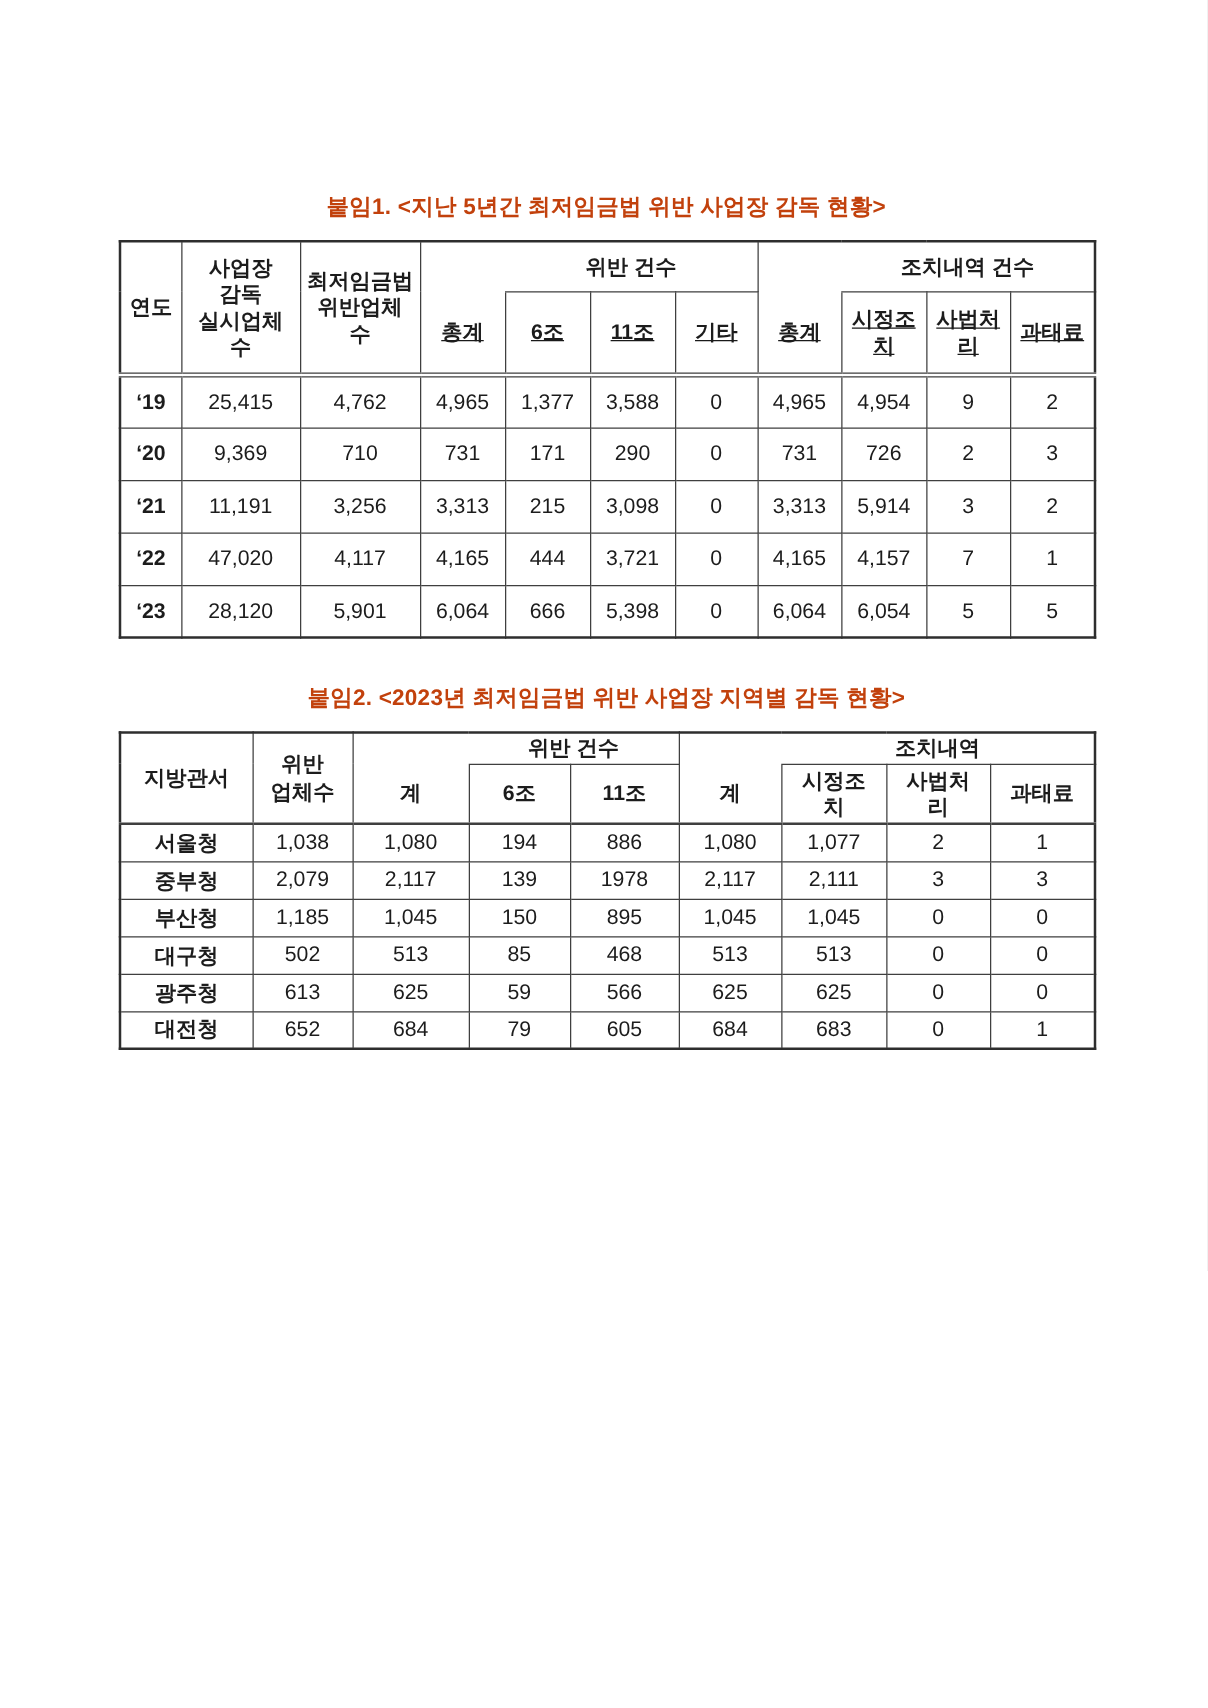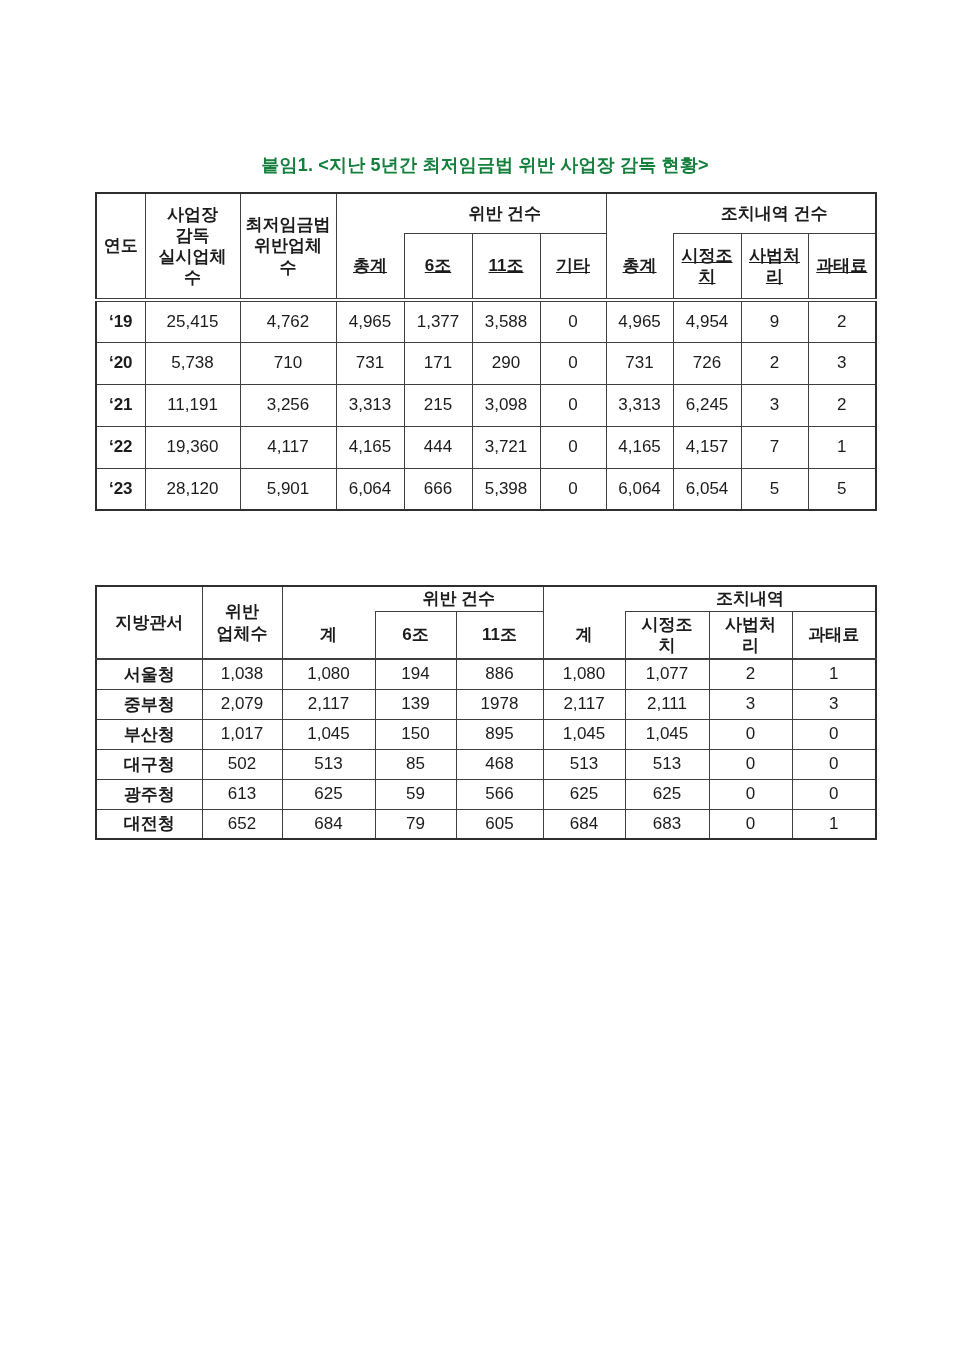--- a/index.html
+++ b/index.html
@@ -2,21 +2,21 @@
 <html><head>
 <meta charset="utf-8">
 <style>
   html,body{margin:0;padding:0;background:#e8e8e8;}
   .page{
     position:relative;width:966px;height:1366px;margin:0 auto;background:#ffffff;
     font-family:"Liberation Sans","DejaVu Sans",sans-serif;color:#1a1a1a;overflow:hidden;
   }
   .title{
     position:absolute;left:95px;width:780px;margin:0;text-align:center;
-    font-size:18px;font-weight:bold;color:#15803d;letter-spacing:0.2px;white-space:nowrap;
+    font-size:18px;font-weight:bold;color:#c2410c;letter-spacing:0.2px;white-space:nowrap;
   }
   #t1-title{top:153px;}
   #t2-title{top:546px;}
   table.doc{
     position:absolute;left:95px;width:780px;border-collapse:collapse;table-layout:fixed;
     border:2px solid #2e2e2e;
   }
   #table1{top:192px;}
   #table2{top:585px;}
   .doc th,.doc td{
@@ -97,47 +97,47 @@
         <td>1,377</td>
         <td>3,588</td>
         <td>0</td>
         <td>4,965</td>
         <td>4,954</td>
         <td>9</td>
         <td>2</td>
       </tr>
       <tr>
         <th>‘20</th>
-        <td>5,738</td>
+        <td>9,369</td>
         <td>710</td>
         <td>731</td>
         <td>171</td>
         <td>290</td>
         <td>0</td>
         <td>731</td>
         <td>726</td>
         <td>2</td>
         <td>3</td>
       </tr>
       <tr>
         <th>‘21</th>
         <td>11,191</td>
         <td>3,256</td>
         <td>3,313</td>
         <td>215</td>
         <td>3,098</td>
         <td>0</td>
         <td>3,313</td>
-        <td>6,245</td>
+        <td>5,914</td>
         <td>3</td>
         <td>2</td>
       </tr>
       <tr>
         <th>‘22</th>
-        <td>19,360</td>
+        <td>47,020</td>
         <td>4,117</td>
         <td>4,165</td>
         <td>444</td>
         <td>3,721</td>
         <td>0</td>
         <td>4,165</td>
         <td>4,157</td>
         <td>7</td>
         <td>1</td>
       </tr>
@@ -150,20 +150,21 @@
         <td>5,398</td>
         <td>0</td>
         <td>6,064</td>
         <td>6,054</td>
         <td>5</td>
         <td>5</td>
       </tr>
     </tbody>
   </table>
 
+  <h2 class="title" id="t2-title">붙임2. &lt;2023년 최저임금법 위반 사업장 지역별 감독 현황&gt;</h2>
 
   <table class="doc" id="table2">
     <colgroup>
       <col style="width:106px">
         <col style="width:80px">
       <col style="width:93px">
         <col style="width:81px">
         <col style="width:87px">
       <col style="width:82px">
         <col style="width:84px">
@@ -210,21 +211,21 @@
         <td>2,117</td>
         <td>139</td>
         <td>1978</td>
         <td>2,117</td>
         <td>2,111</td>
         <td>3</td>
         <td>3</td>
       </tr>
       <tr>
         <th>부산청</th>
-        <td>1,017</td>
+        <td>1,185</td>
         <td>1,045</td>
         <td>150</td>
         <td>895</td>
         <td>1,045</td>
         <td>1,045</td>
         <td>0</td>
         <td>0</td>
       </tr>
       <tr>
         <th>대구청</th>

